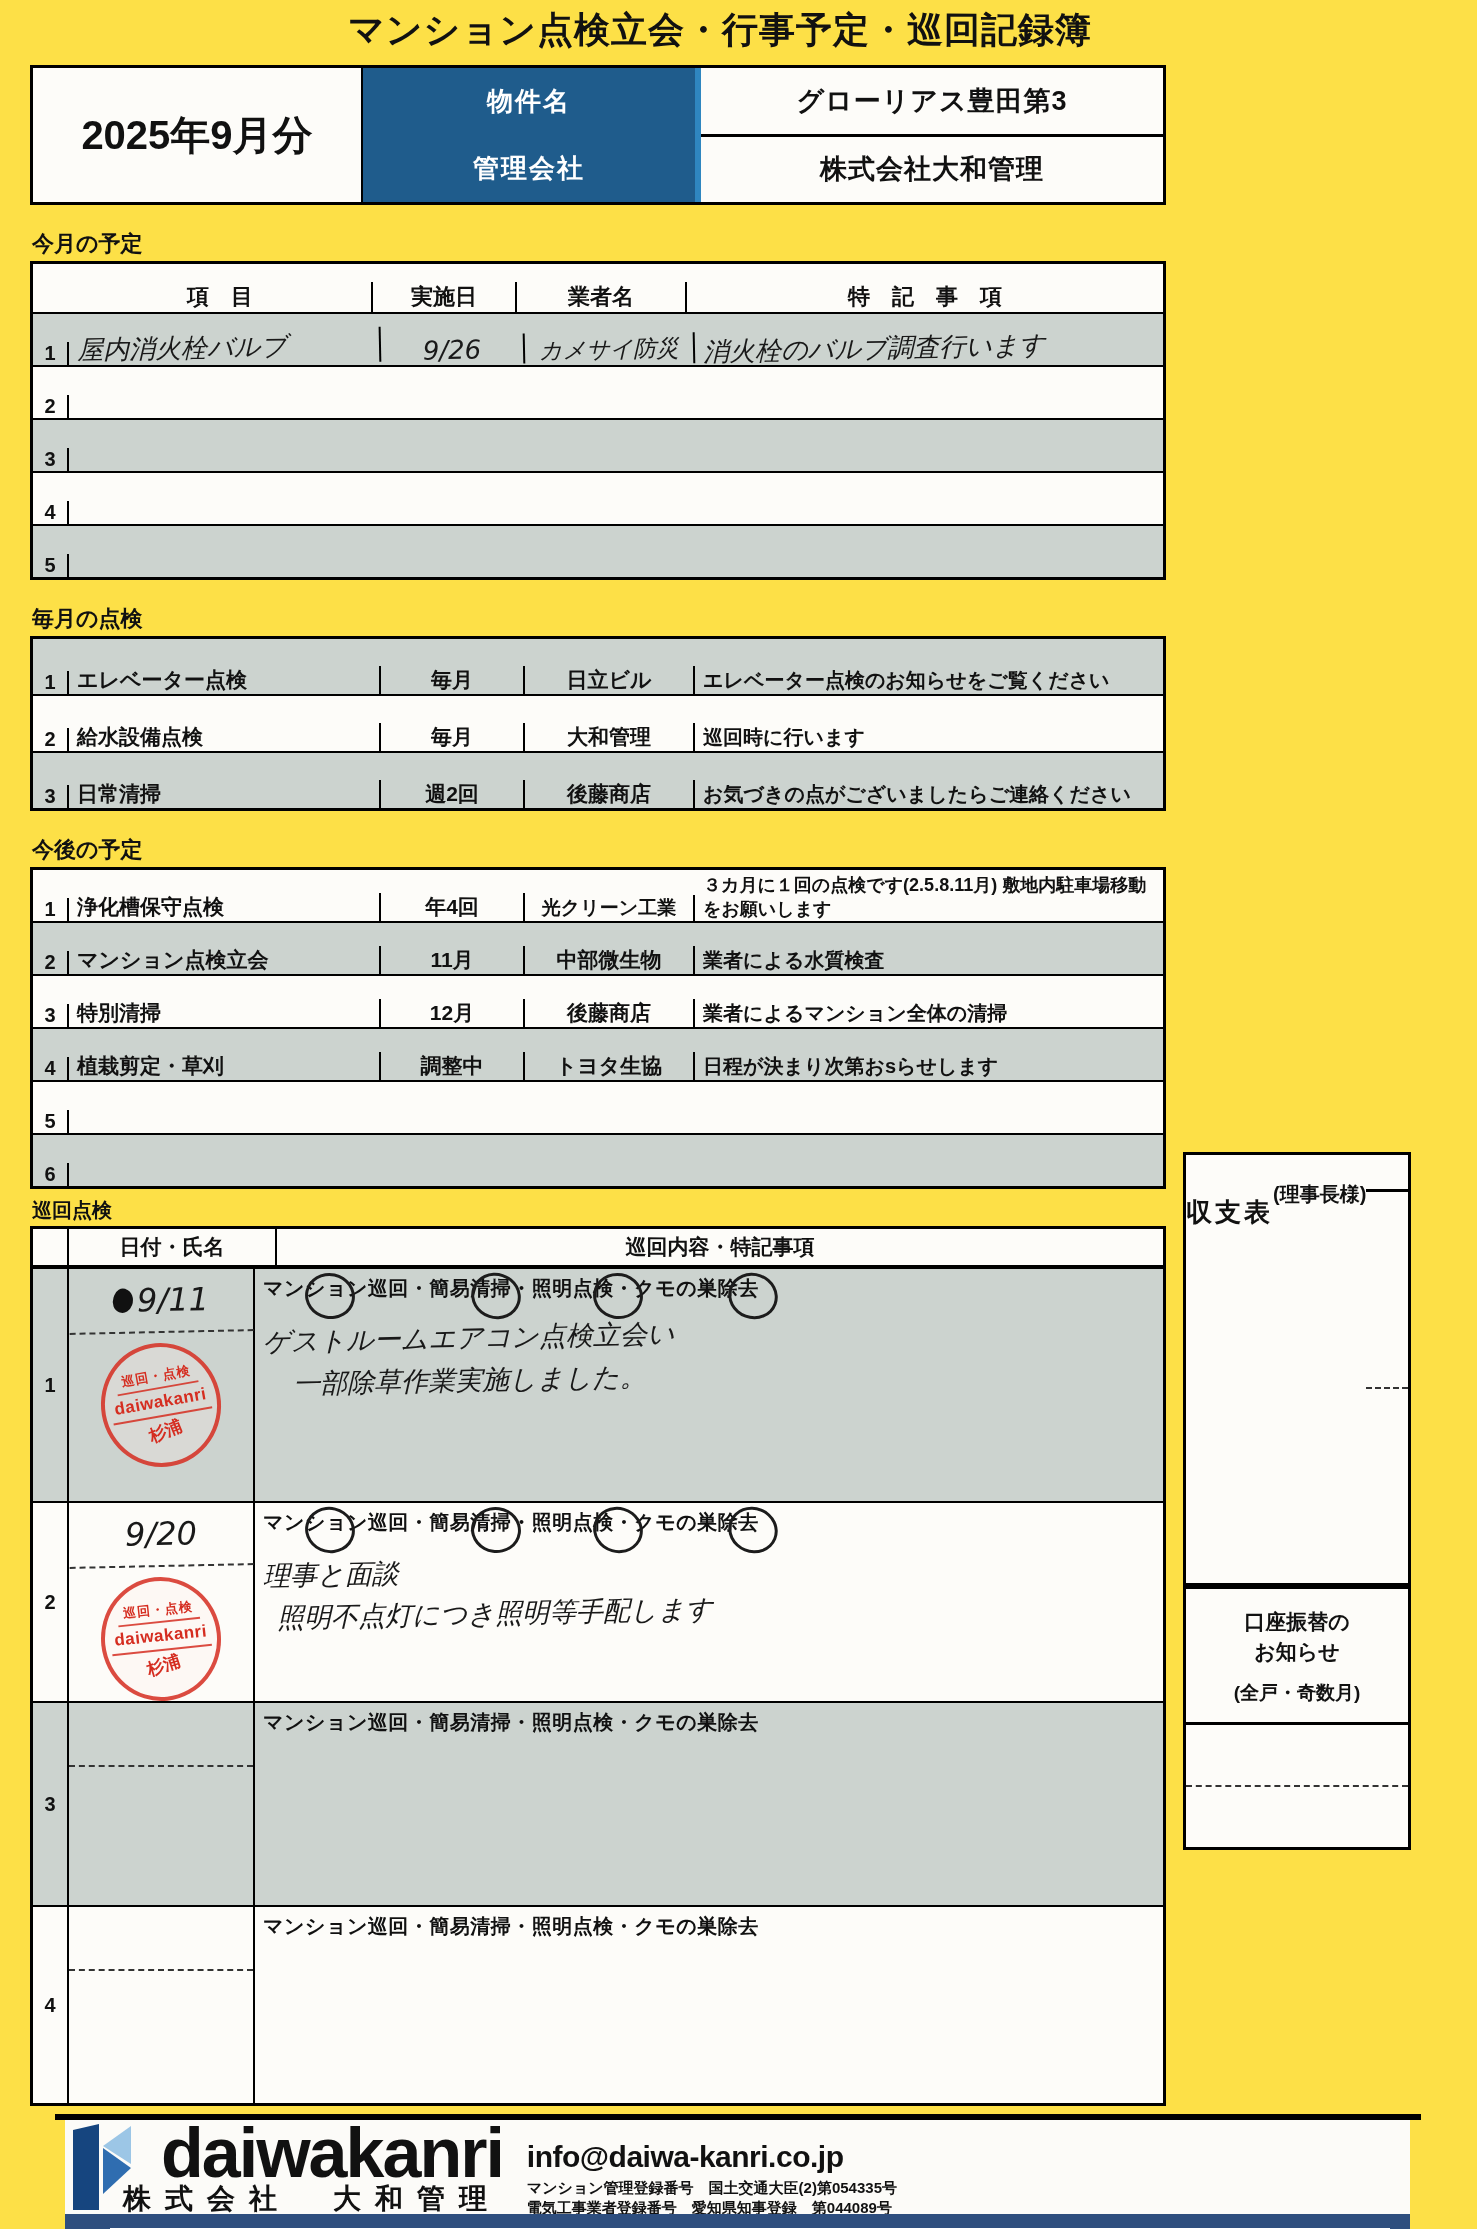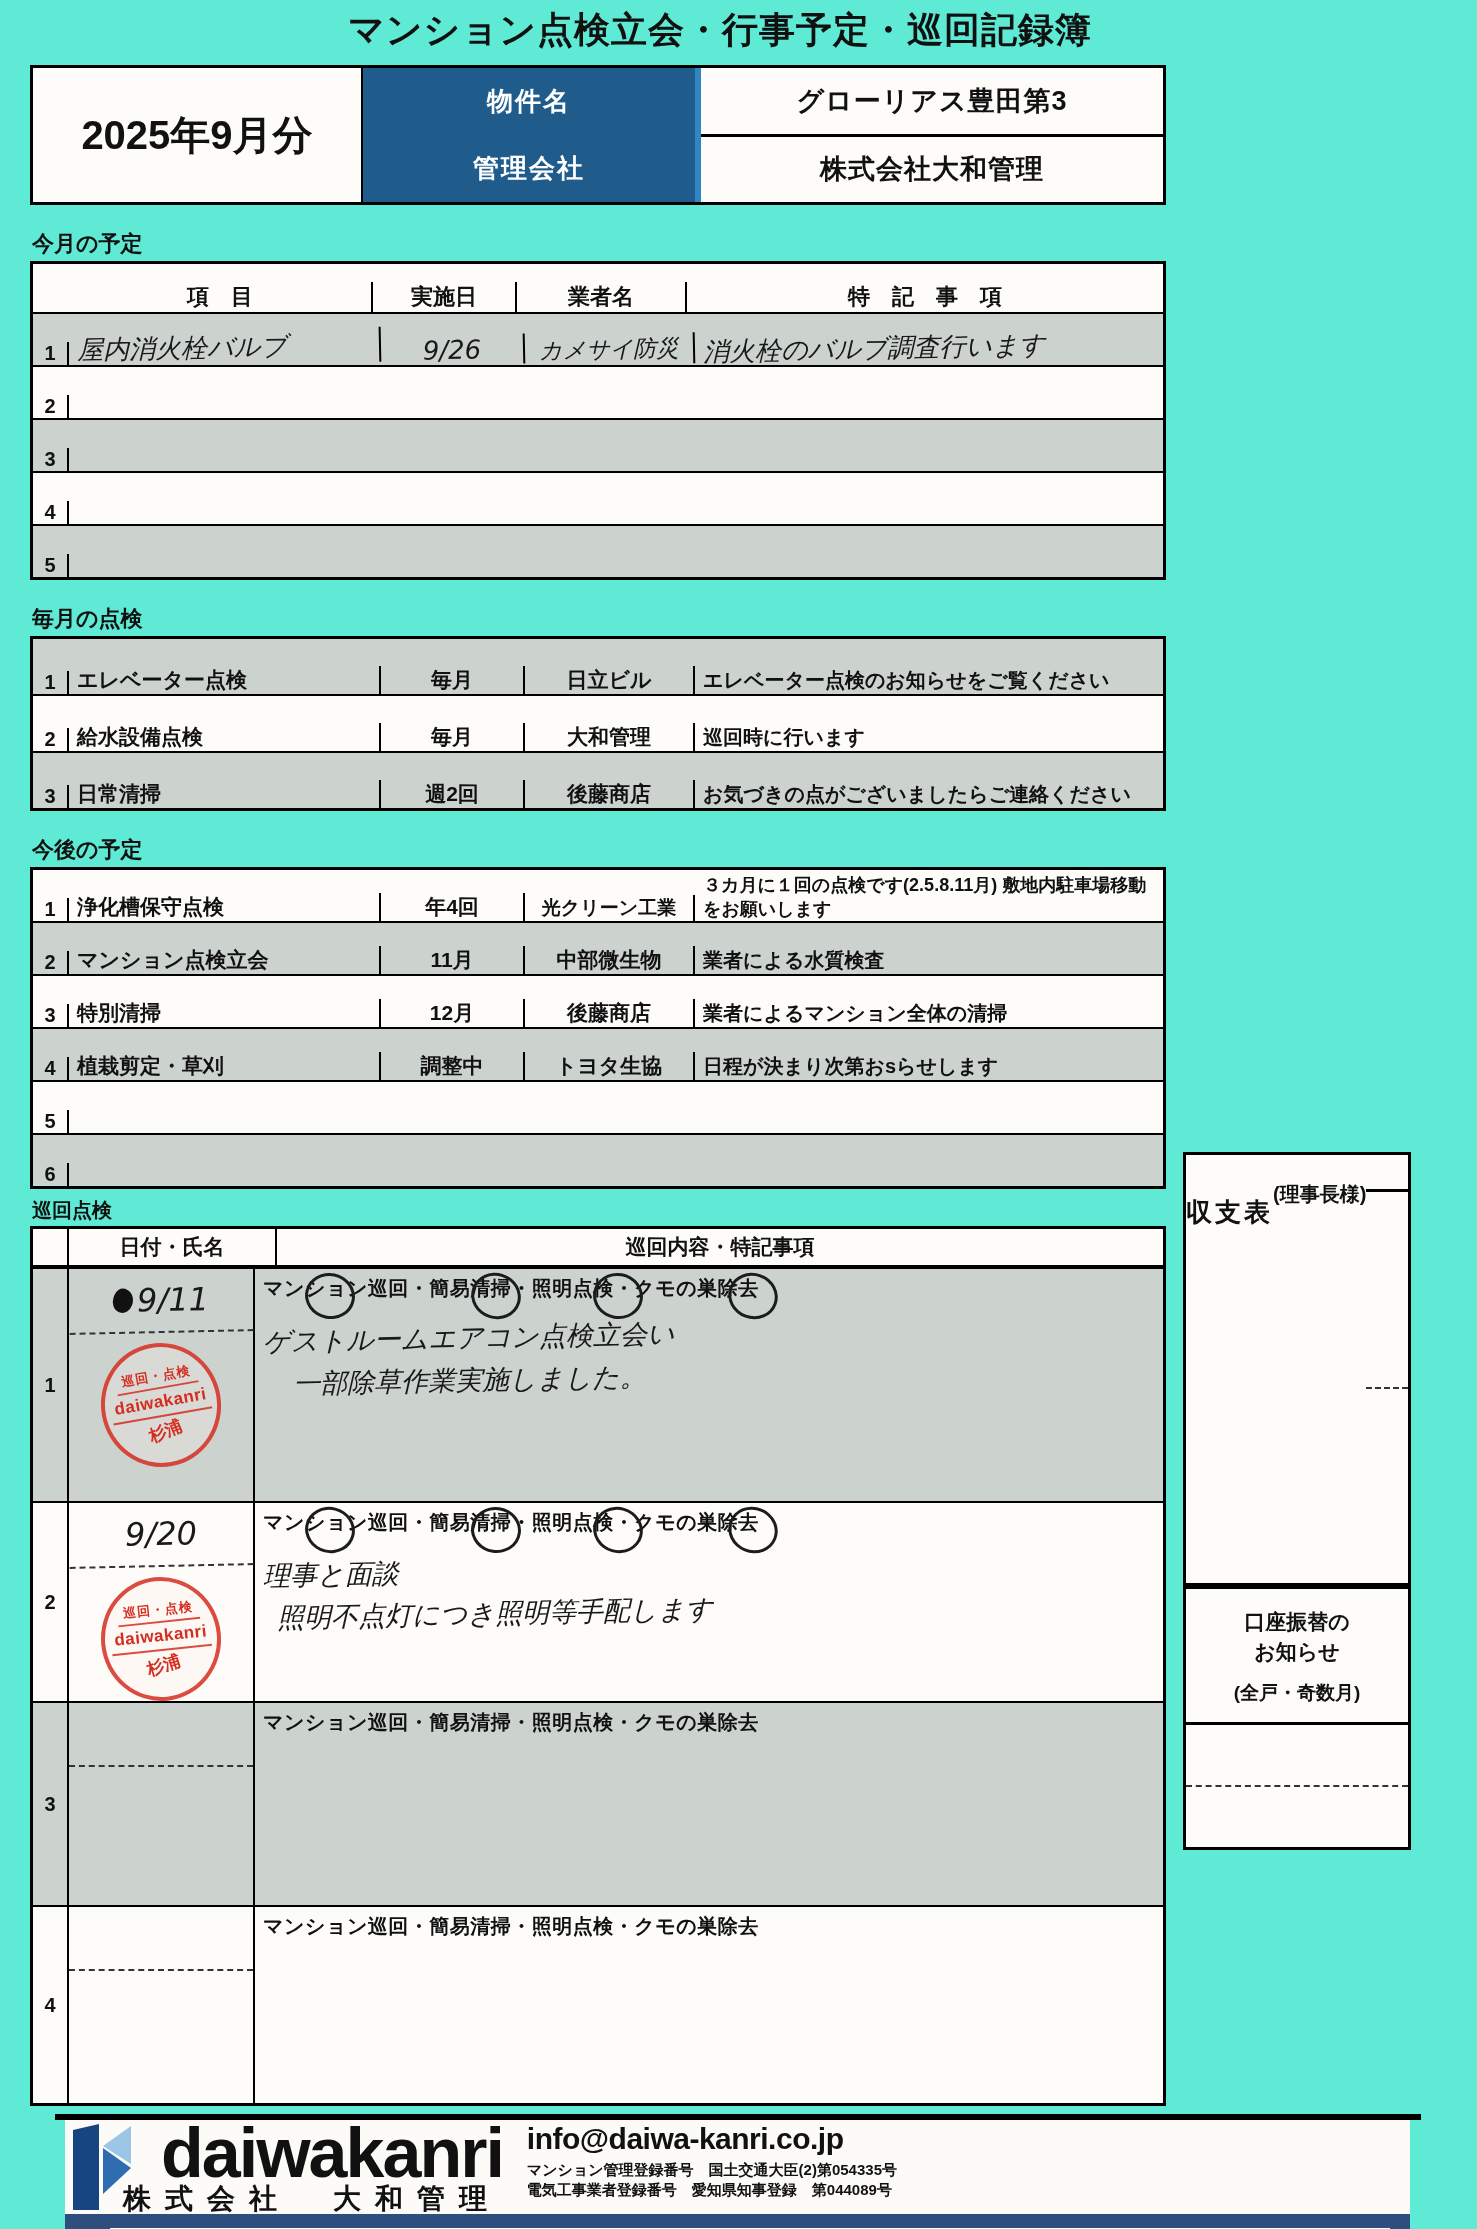--- a/index.html
+++ b/index.html
@@ -1,18 +1,18 @@
 <!DOCTYPE html>
 <html><head>
 <meta charset="utf-8">
 <style>
   html,body{margin:0;padding:0;background:#e8e8e4;}
   .page{
     position:relative;width:1477px;height:2229px;margin:0 auto;
-    background:#5eead4;font-family:"Liberation Sans",sans-serif;color:#111;
+    background:#fde047;font-family:"Liberation Sans",sans-serif;color:#111;
     overflow:hidden;
   }
   
   .doc-title{width:1380px;margin:6px 0 0 30px;text-align:center;
     font-size:36px;font-weight:bold;letter-spacing:1px;}
   
   .head-box{display:flex;margin:10px 0 0 30px;width:1130px;height:134px;
     border:3px solid #000;background:#fdfcf9;justify-content:space-between;}
   .head-period{width:328px;display:flex;align-items:center;justify-content:center;
     font-size:40px;font-weight:bold;border-right:2px solid #000;}
@@ -98,21 +98,21 @@
   
   .foot-rule{margin:8px 0 0 55px;width:1366px;height:6px;background:#000;}
   .footer{margin-left:65px;width:1345px;}
   .f-white{height:94px;background:#fcfbf8;display:flex;align-items:flex-start;position:relative;}
   .f-logo{display:flex;align-items:flex-start;margin:4px 0 0 8px;}
   .f-logo svg{display:block;}
   .f-wordmark{font-size:70px;font-weight:bold;letter-spacing:-2px;line-height:.95;
     margin-left:10px;font-family:"Liberation Sans",sans-serif;}
   .f-company{position:absolute;left:58px;top:60px;font-size:28px;font-weight:bold;
     letter-spacing:14px;}
-  .f-right{margin-left:24px;padding-top:2px;}
+  .f-right{margin-left:24px;padding-top:20px;}
   .f-email{font-size:30px;font-weight:bold;letter-spacing:-.5px;}
   .f-reg{font-size:15px;font-weight:bold;line-height:1.35;margin-top:4px;}
   .f-blue{height:122px;background:#2e4e7e;color:#fff;position:relative;}
   .f-blue .wline{position:absolute;left:45px;right:20px;top:14px;height:3px;background:#fff;}
   .f-addr{position:absolute;top:34px;left:0;right:0;text-align:center;
     font-size:27px;font-weight:bold;letter-spacing:10px;}
 </style>
 </head>
 <body>
 

